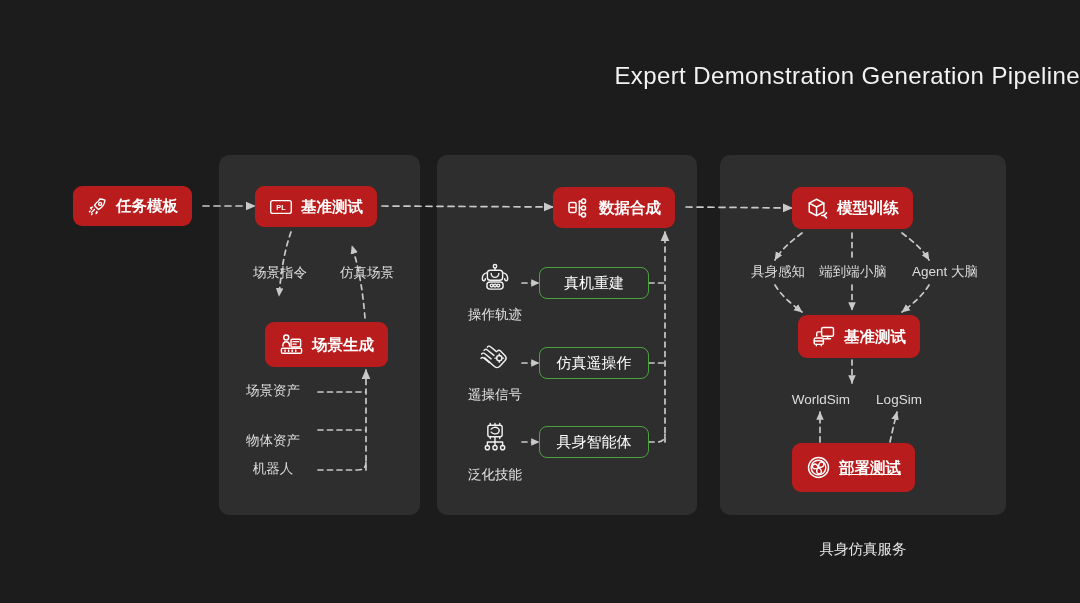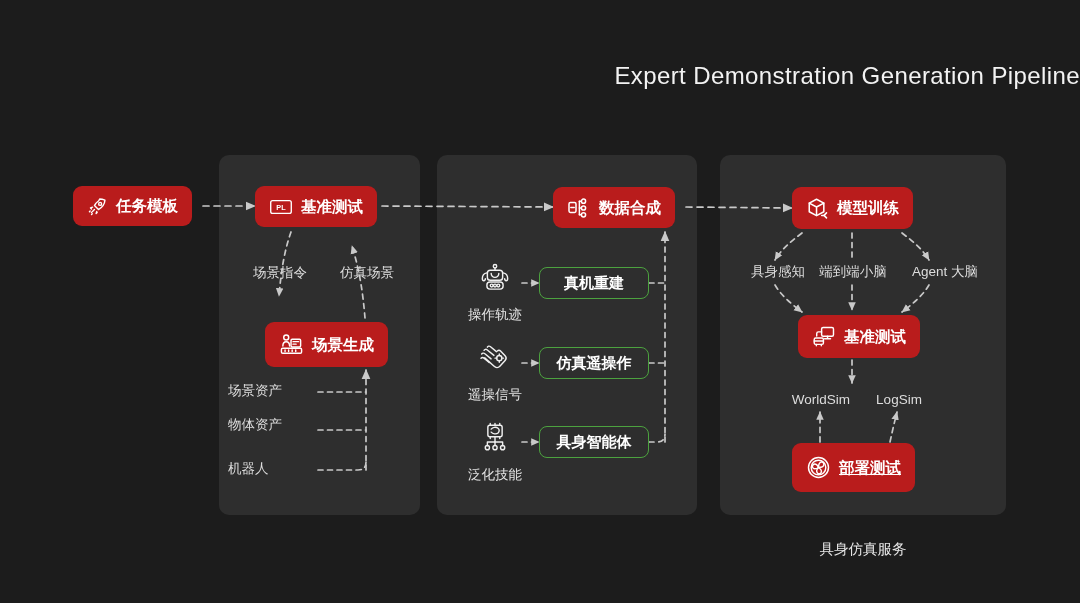--- a/index.html
+++ b/index.html
@@ -64,34 +64,34 @@
   .pill .ico{display:flex;align-items:center;justify-content:center;flex:0 0 auto;}
 
   
   .obox{
     position:absolute;
     border:1.4px solid #4ca23f;
     border-radius:8px;
     background:transparent;
     color:#ffffff;
     font-size:15px;
-    font-weight:bold;
+    font-weight:normal;
     display:flex;align-items:center;justify-content:center;
     box-sizing:border-box;
     white-space:nowrap;
   }
 
   
   .edge-label{
     position:absolute;
     color:#dddddd;
     font-size:13.5px;
     white-space:nowrap;
   }
-  .edge-label.rt{text-align:left;}
+  .edge-label.rt{text-align:center;}
   .edge-label.ct{text-align:center;}
 
   
   .srcnode{position:absolute;width:80px;text-align:center;}
   .srcnode .cap{
     color:#e4e4e4;font-size:13.5px;margin-top:2px;white-space:nowrap;
   }
   .srcnode .gi{height:46px;display:flex;align-items:center;justify-content:center;}
 </style>
 </head>
@@ -199,21 +199,21 @@
         <path d="M6.3 17.6v1.6M10 17.6v1.6M13.7 17.6v1.6M17.4 17.6v1.6"></path>
       </svg>
     </span>
     <span class="lbl">场景生成</span>
   </div>
 
   <div class="edge-label ct" style="left:236px;top:264px;width:88px;">场景指令</div>
   <div class="edge-label ct" style="left:323px;top:264px;width:88px;">仿真场景</div>
 
   <div class="edge-label rt" style="left:228px;top:382px;width:90px;">场景资产</div>
-  <div class="edge-label rt" style="left:228px;top:416px;width:90px;">物体资产</div>
+  <div class="edge-label rt" style="left:228px;top:432px;width:90px;">物体资产</div>
   <div class="edge-label rt" style="left:228px;top:460px;width:90px;">机器人</div>
 
   <div class="pill" id="n-datasyn" style="left:553px;top:187px;height:41px;">
     <span class="ico">
       <svg width="24" height="22" viewBox="0 0 24 22" fill="none" stroke="#ffffff" stroke-width="1.5" stroke-linecap="round">
         <rect x="2" y="5.5" width="7" height="10" rx="1.4"></rect>
         <path d="M3.8 10.5h3.4"></path>
         <circle cx="16.5" cy="4.2" r="2.1"></circle>
         <circle cx="16.5" cy="11" r="2.1"></circle>
         <circle cx="16.5" cy="17.8" r="2.1"></circle>

